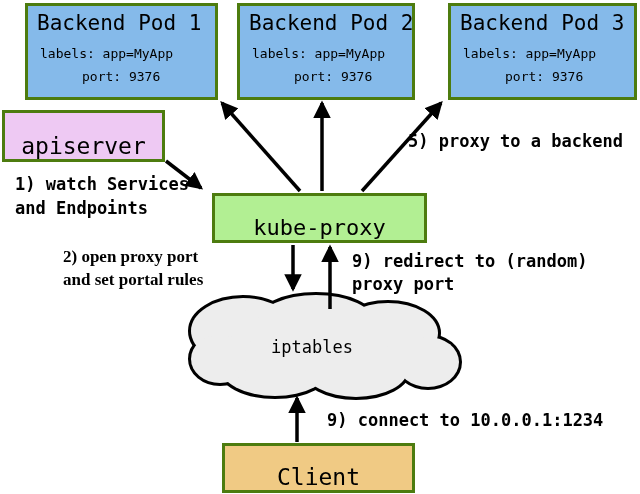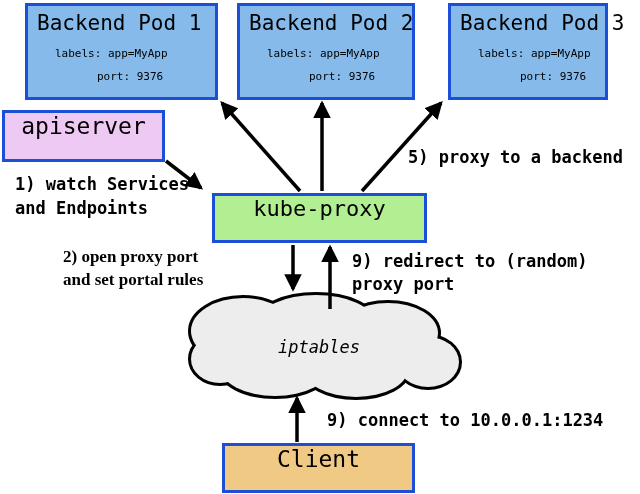--- a/index.html
+++ b/index.html
@@ -31,43 +31,43 @@
     fill: var(--cloud-fill, #ededed);
   }
   .arrow {
     stroke: #000000;
     stroke-width: 3.5;
     marker-end: url(#ah);
   }
   .box {
     position: absolute;
     box-sizing: border-box;
-    border: 3px solid #1d4ed8;
+    border: 3px solid #4d7c0f;
     z-index: 1;
   }
   .pod {
     background: var(--pod-fill, #85baea);
   }
   .pod-title {
     font-size: 21px;
     line-height: 26px;
     padding: 4px 0 0 9px;
     white-space: nowrap;
   }
   .pod-line {
-    font-size: 11px;
+    font-size: 13px;
     line-height: 20px;
-    padding-left: 27px;
+    padding-left: 12px;
     white-space: nowrap;
   }
   .pod-line.first { margin-top: 8px; }
   .pod-line.second { margin-top: 3px; margin-left: 42px; }
   .center-box {
     display: flex;
-    align-items: flex-start;
+    align-items: flex-end;
     justify-content: center;
     white-space: nowrap;
   }
   .apiserver {
     background: var(--apiserver-fill, #eec9f3);
     font-size: 23px;
   }
   .kubeproxy {
     background: var(--kube-proxy-fill, #b2ef93);
     font-size: 22px;
@@ -141,56 +141,56 @@
     <div class="pod-line first">labels: app=MyApp</div>
     <div class="pod-line second">port: 9376</div>
   </div>
 
   <div class="box pod" style="left:237px; top:3px; width:178px; height:97px;">
     <div class="pod-title">Backend Pod 2</div>
     <div class="pod-line first">labels: app=MyApp</div>
     <div class="pod-line second">port: 9376</div>
   </div>
 
-  <div class="box pod" style="left:448px; top:3px; width:160px; height:97px;">
+  <div class="box pod" style="left:448px; top:3px; width:189px; height:97px;">
     <div class="pod-title">Backend Pod 3</div>
     <div class="pod-line first">labels: app=MyApp</div>
     <div class="pod-line second">port: 9376</div>
   </div>
 
   <div class="box center-box apiserver" style="left:2px; top:110px; width:163px; height:52px;">
     <span>apiserver</span>
   </div>
 
   <div class="box center-box kubeproxy" style="left:212px; top:193px; width:215px; height:50px;">
     <span>kube-proxy</span>
   </div>
 
   <div class="box center-box client" style="left:222px; top:443px; width:193px; height:50px;">
     <span>Client</span>
   </div>
 
-  <div class="cloud-label" style="left:249px; top:337px; width:140px;font-style:italic;">iptables</div>
+  <div class="cloud-label" style="left:242px; top:337px; width:140px;">iptables</div>
 
   <div class="step lh24" style="left:15px; top:172px;">
     <div class="step-line">1) watch Services</div>
     <div class="step-line">and Endpoints</div>
   </div>
 
   <div class="step" style="left:63px; top:245px;font-family:Liberation Serif, serif;">
     <div class="step-line">2) open proxy port</div>
     <div class="step-line">and set portal rules</div>
   </div>
 
   <div class="step" style="left:327px; top:409px;">
     <div class="step-line">9) connect to 10.0.0.1:1234</div>
   </div>
 
   <div class="step" style="left:352px; top:250px;">
     <div class="step-line">9) redirect to (random)</div>
     <div class="step-line">proxy port</div>
   </div>
 
-  <div class="step" style="left:408px; top:146px;text-align:right;">
+  <div class="step" style="left:408px; top:130px;text-align:right;">
     <div class="step-line">5) proxy to a backend</div>
   </div>
 
 </div>
 
 </body></html>

